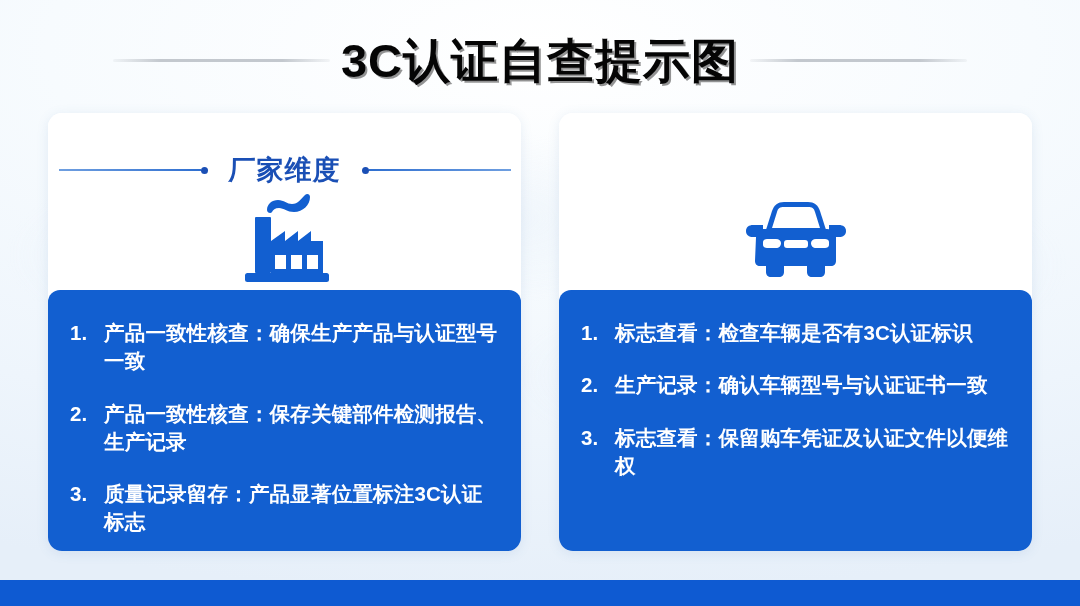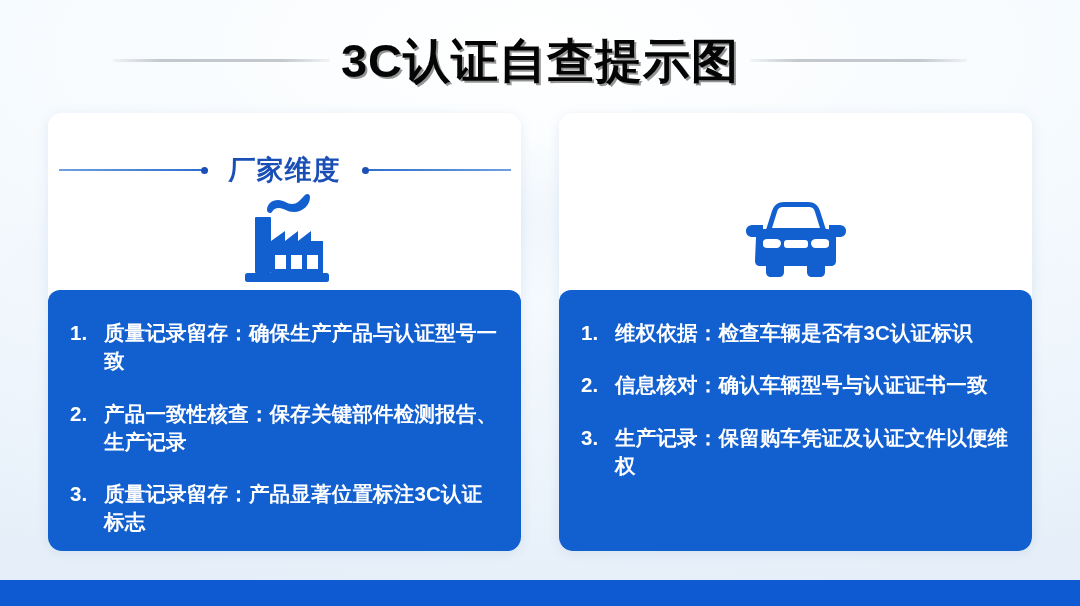--- a/index.html
+++ b/index.html
@@ -232,21 +232,21 @@
               <rect x="58" y="64" width="11" height="14"></rect>
               <rect x="74" y="64" width="11" height="14"></rect>
             </g>
           </svg>
         </div>
       </div>
       <div class="card-body">
         <ul class="body-list">
           <li>
             <span class="li-num">1.</span>
-            <span class="li-text">质量记录留存：确保生产产品与认证型号一致</span>
+            <span class="li-text">产品一致性核查：确保生产产品与认证型号一致</span>
           </li>
           <li>
             <span class="li-num">2.</span>
             <span class="li-text">产品一致性核查：保存关键部件检测报告、生产记录</span>
           </li>
           <li>
             <span class="li-num">3.</span>
             <span class="li-text">质量记录留存：产品显著位置标注3C认证标志</span>
           </li>
         </ul>
@@ -275,29 +275,29 @@
 
               <rect x="44" y="43" width="24" height="8" rx="3"></rect>
             </g>
           </svg>
         </div>
       </div>
       <div class="card-body">
         <ul class="body-list">
           <li>
             <span class="li-num">1.</span>
-            <span class="li-text">维权依据：检查车辆是否有3C认证标识</span>
+            <span class="li-text">标志查看：检查车辆是否有3C认证标识</span>
           </li>
           <li>
             <span class="li-num">2.</span>
-            <span class="li-text">信息核对：确认车辆型号与认证证书一致</span>
+            <span class="li-text">生产记录：确认车辆型号与认证证书一致</span>
           </li>
           <li>
             <span class="li-num">3.</span>
-            <span class="li-text">生产记录：保留购车凭证及认证文件以便维权</span>
+            <span class="li-text">标志查看：保留购车凭证及认证文件以便维权</span>
           </li>
         </ul>
       </div>
     </div>
 
   </div>
 
   <div class="bottom-bar"></div>
 </div>
 

